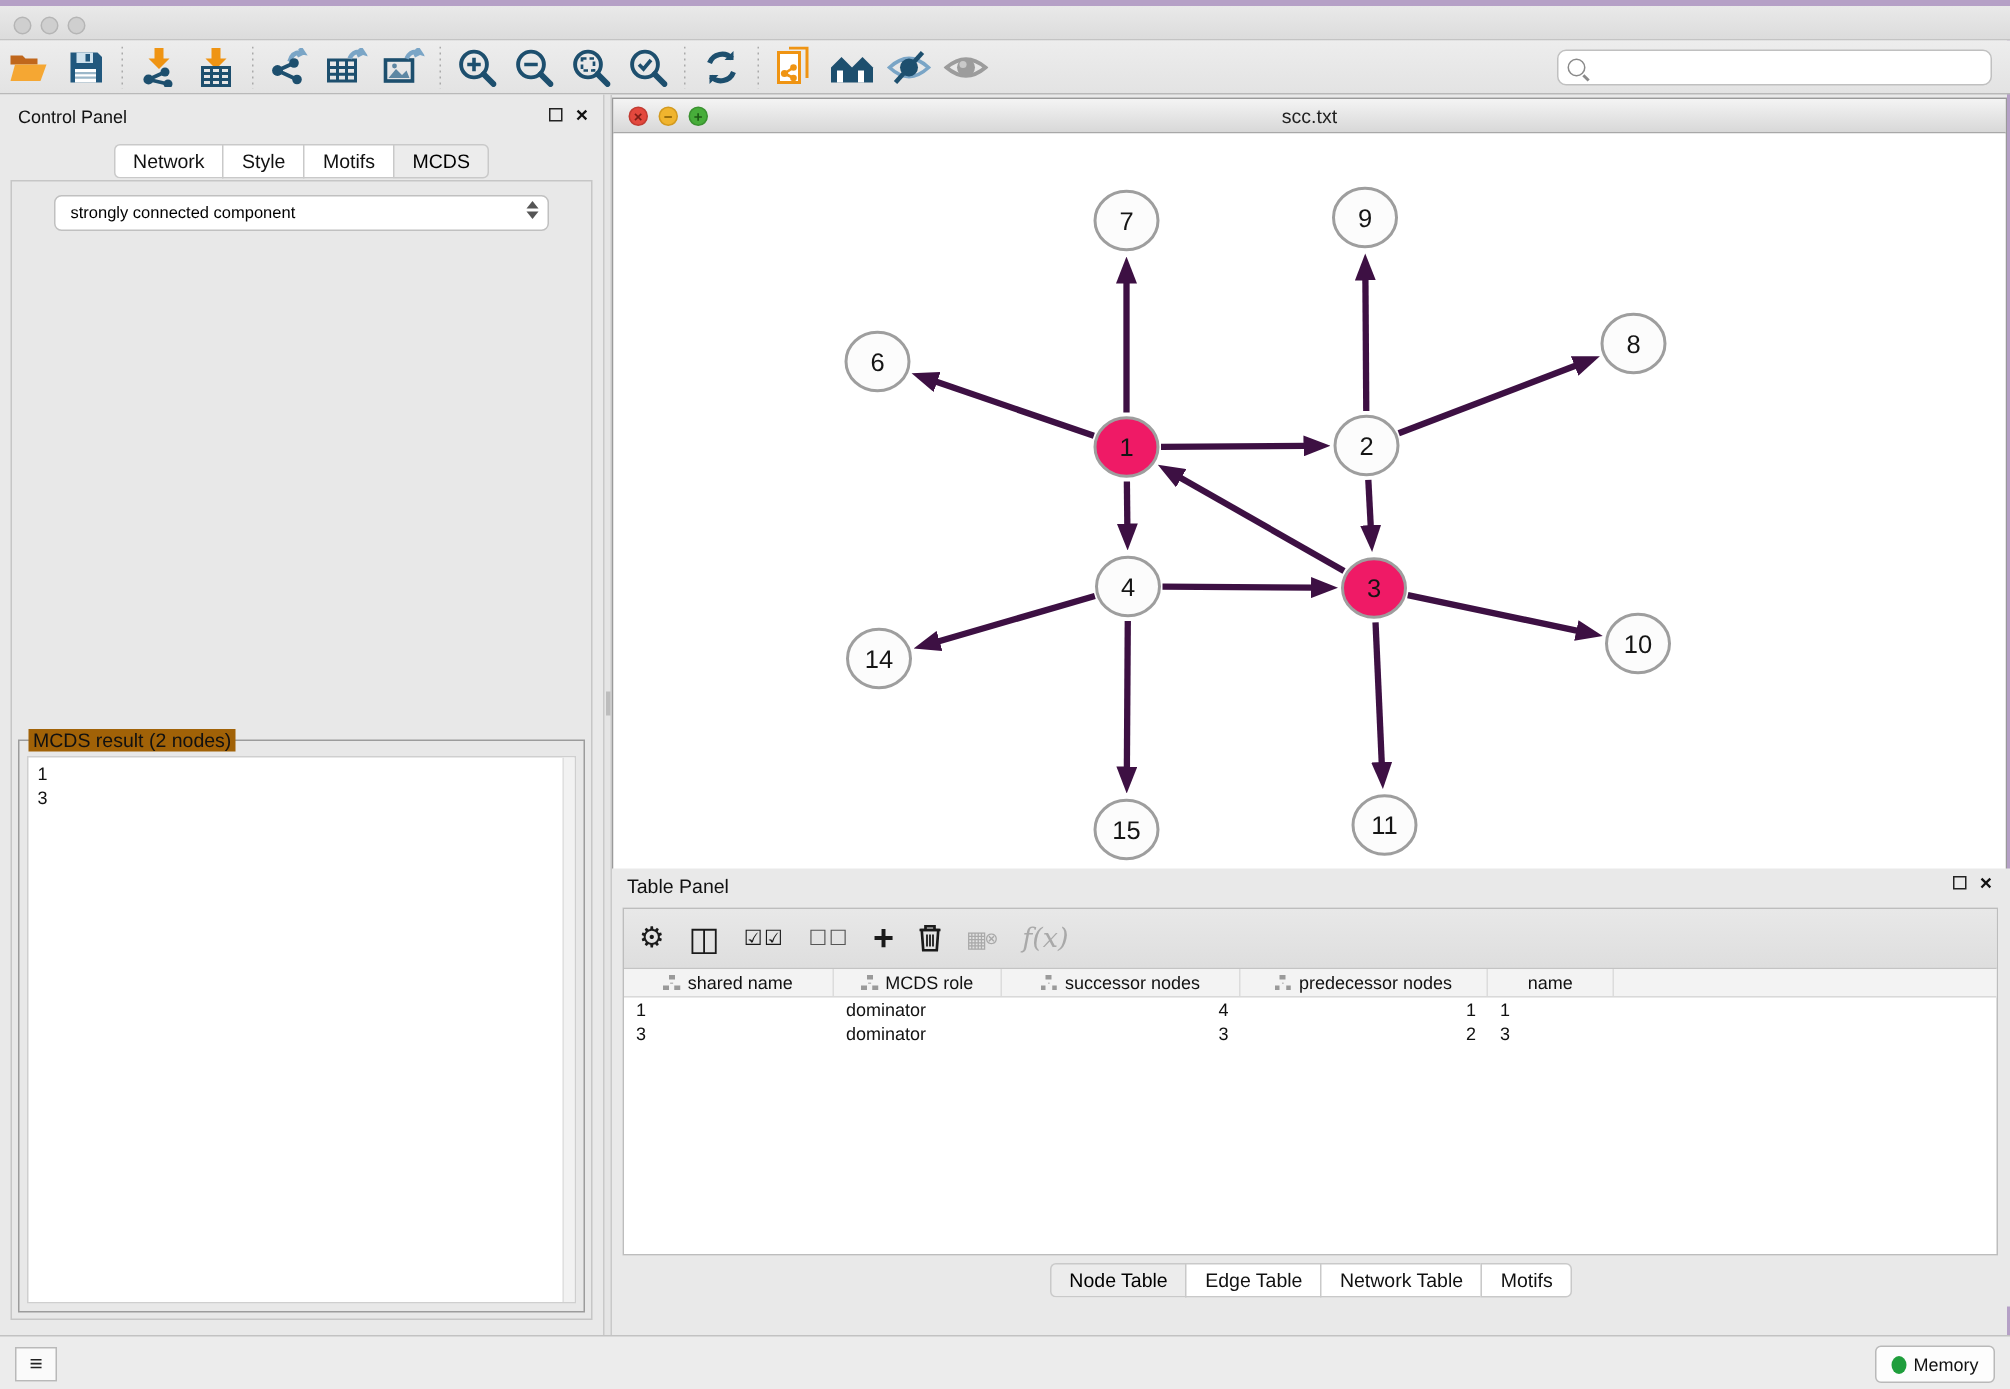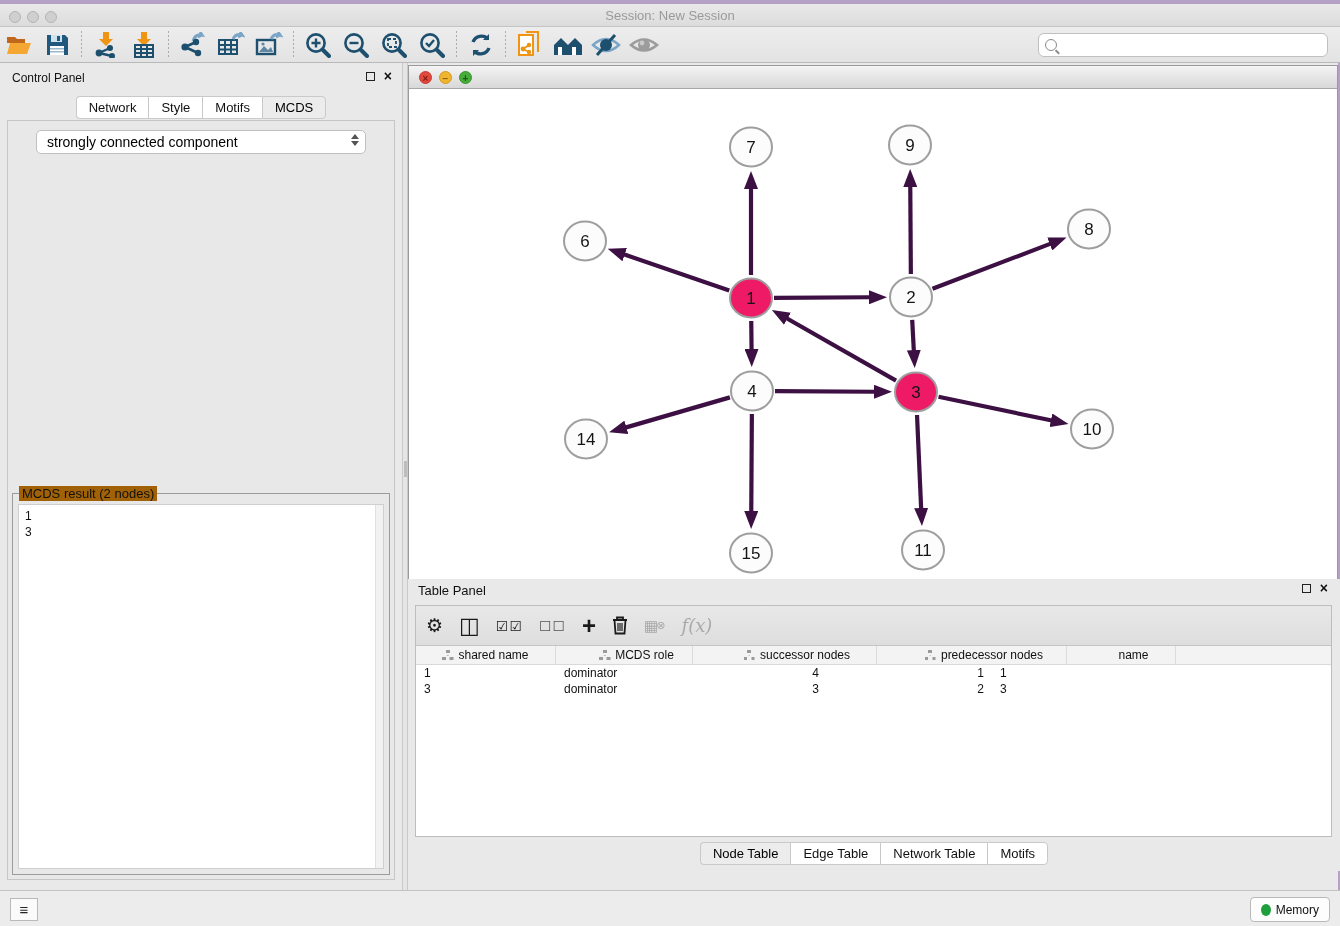--- a/index.html
+++ b/index.html
@@ -44,21 +44,21 @@
          border-right:none; color:#111; }
   .tab:first-child { border-radius:4px 0 0 4px; }
   .tab.last { border-right:1px solid #c9c9c9; border-radius:0 4px 4px 0; }
   .tab.active { background:#ececec; color:#000000; }
 
   .cp-body { position:absolute; left:7px; right:7px; top:57px; bottom:10px;
              background:#e8e8e8; border:1px solid #c6c6c6; }
   .opt-label { margin-top:17px; text-align:center; font-size:13px; color:#111; }
   .criterion { position:relative; margin:9px 28px 0 28px; height:24px; background:#fff;
                border:1px solid #c0c0c0; border-radius:5px; display:flex; align-items:center;
-               font-size:14px; padding-left:10px; }
+               font-size:11px; padding-left:10px; }
   .stepper { position:absolute; right:6px; top:3px; display:flex; flex-direction:column; gap:2px; }
   .stepper i { width:0; height:0; border-left:4px solid transparent; border-right:4px solid transparent; display:block; }
   .stepper .up { border-bottom:5px solid #555; }
   .stepper .dn { border-top:5px solid #555; }
   .cp-buttons { display:flex; justify-content:center; gap:14px; margin-top:12px; }
   .btn { background:#fdfdfd; border:1px solid #bdbdbd; border-radius:5px; font-size:13px;
          padding:3px 14px; color:#111; }
 
   .result-group { position:absolute; left:4px; right:4px; top:372px; bottom:4px;
                   border:1px solid #9c9c9c; background:#e8e8e8; }
@@ -95,21 +95,21 @@
   .tp-box { position:absolute; left:7px; right:8px; top:26px; bottom:34px; border:1px solid #bdbdbd; background:#fff; }
   .tp-toolbar { height:40px; background:linear-gradient(#e8e8e8,#dedede); border-bottom:1px solid #c4c4c4;
                 display:flex; align-items:center; padding-left:10px; gap:16px; }
   .tp-ic { font-size:19px; color:#1a1a1a; display:flex; align-items:center; }
   .tp-ic.gray { color:#a9a9a9; }
   .fx { font-family:"DejaVu Serif","Liberation Serif",serif; font-style:italic; font-size:18px; color:#a9a9a9; }
   .plus-glyph { font-size:24px; font-weight:bold; line-height:18px; }
 
   .grid-table { font-size:12px; color:#111; }
   .grid-row { display:grid; grid-template-columns:140px 112px 159px 165px 84px 1fr; }
-  .grid-head { background:#f3f3f3; border-bottom:1px solid #d9d9d9; height:19px;gap:25px; }
+  .grid-head { background:#f3f3f3; border-bottom:1px solid #d9d9d9; height:19px; }
   .grid-head > div { display:flex; align-items:center; justify-content:center; gap:5px;
                      border-right:1px solid #dcdcdc; font-size:12px; }
   .grid-head > div:last-child { border-right:none; }
   .tree-ic { display:inline-block; width:11px; height:10px; position:relative; }
   .tree-ic:before { content:""; position:absolute; left:3.5px; top:0; width:4px; height:3px; background:#9a9a9a; }
   .tree-ic:after { content:""; position:absolute; left:0; bottom:0; width:3.5px; height:3px; background:#9a9a9a;
                    box-shadow:7.5px 0 0 #9a9a9a, 3.75px -3px 0 -1px #b9b9b9; }
   .grid-body .grid-row { height:16px; line-height:16px; }
   .cell { padding:0 8px; overflow:hidden; white-space:nowrap; }
   .cell.r { text-align:right; }
@@ -130,21 +130,20 @@
 </head>
 <body>
 
 <div class="top-strip"></div>
 <div class="right-strip"></div>
 
 <div class="titlebar">
   <span class="tl-dot" style="left:9px"></span>
   <span class="tl-dot" style="left:27px"></span>
   <span class="tl-dot" style="left:45px"></span>
-  <div class="title">Session: New Session</div>
 </div>
 
 <div class="toolbar">
   <span class="tb-icon">
     <svg width="26" height="22" viewBox="0 0 26 22">
         <path d="M1 3 h8 l2 2 h8 v4 H1z" fill="#c0671c"></path>
         <path d="M4 9 h21 l-4 11 H1z" fill="#f5a733"></path>
       </svg>
   </span>
   <span class="tb-icon">
@@ -312,20 +311,21 @@
 
 <div class="v-splitter">
   <div class="v-handle"></div>
 </div>
 
 <div class="net-window">
   <div class="net-titlebar">
     <span class="tl2 red" style="left:10px">×</span>
     <span class="tl2 yel" style="left:30px">−</span>
     <span class="tl2 grn" style="left:50px">+</span>
+    <div class="title">scc.txt</div>
   </div>
   <div class="net-canvas">
     <svg id="graph-svg" width="928" height="498">
         <defs>
           <marker id="arrow" markerWidth="18" markerHeight="14" refX="1" refY="7" orient="auto" markerUnits="userSpaceOnUse">
             <path d="M0,0 L18,7 L0,14 Z" fill="#3d1043"></path>
           </marker>
         </defs>
         <line x1="342" y1="186" x2="342" y2="99" stroke="#3d1043" stroke-width="4.2" marker-end="url(#arrow)"></line>
         <line x1="320.2466915728205" y1="201.5304904798239" x2="214.7776367614939" y2="165.31521262292262" stroke="#3d1043" stroke-width="4.2" marker-end="url(#arrow)"></line>

